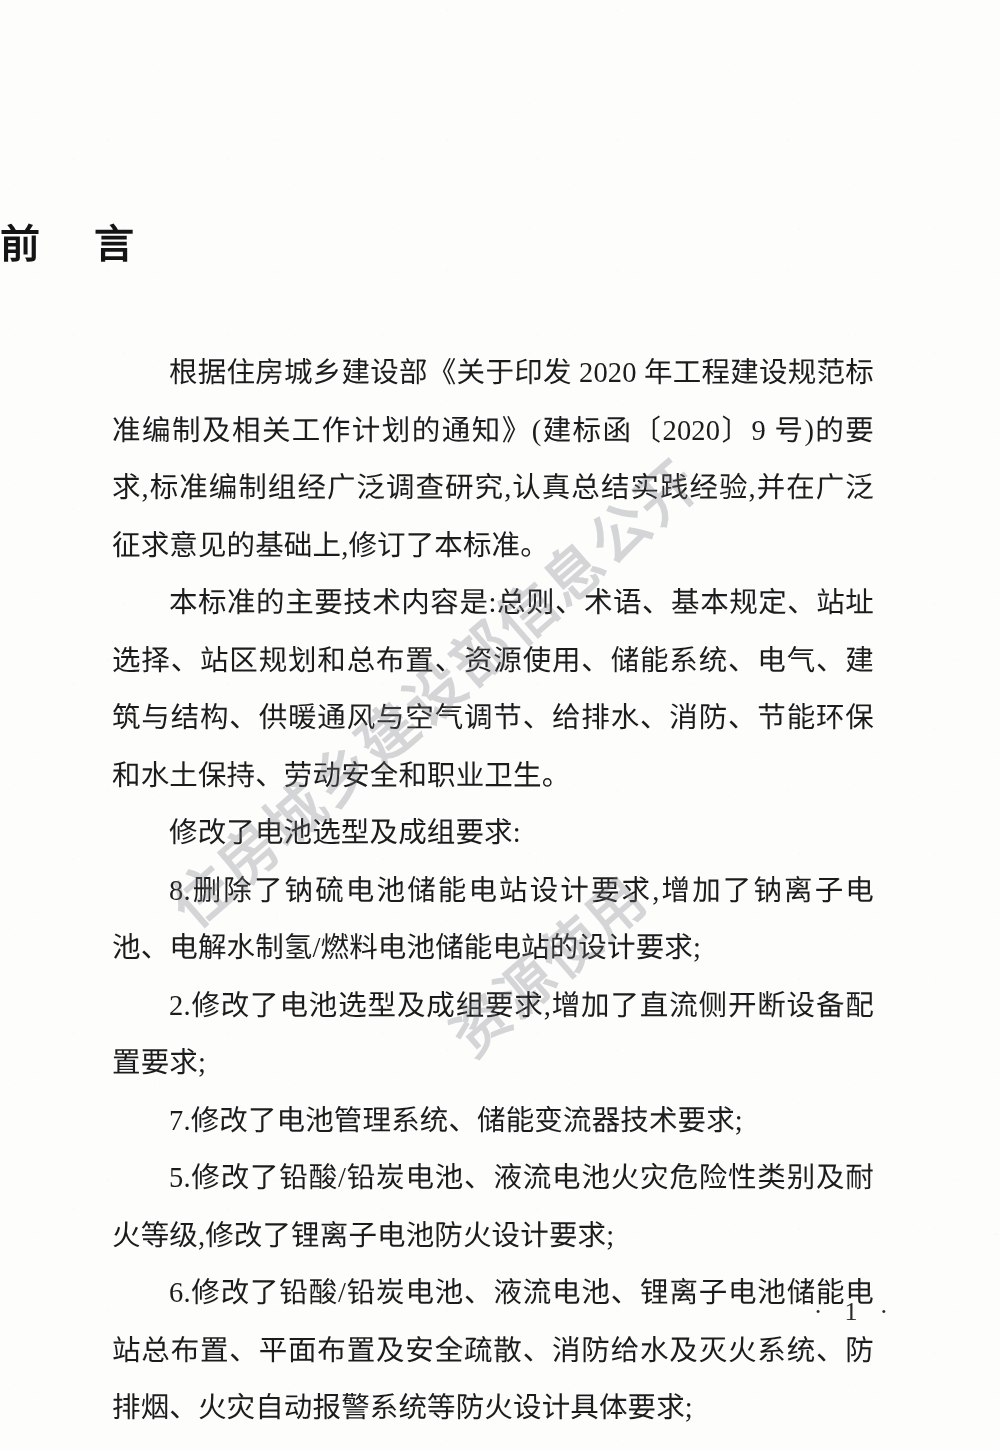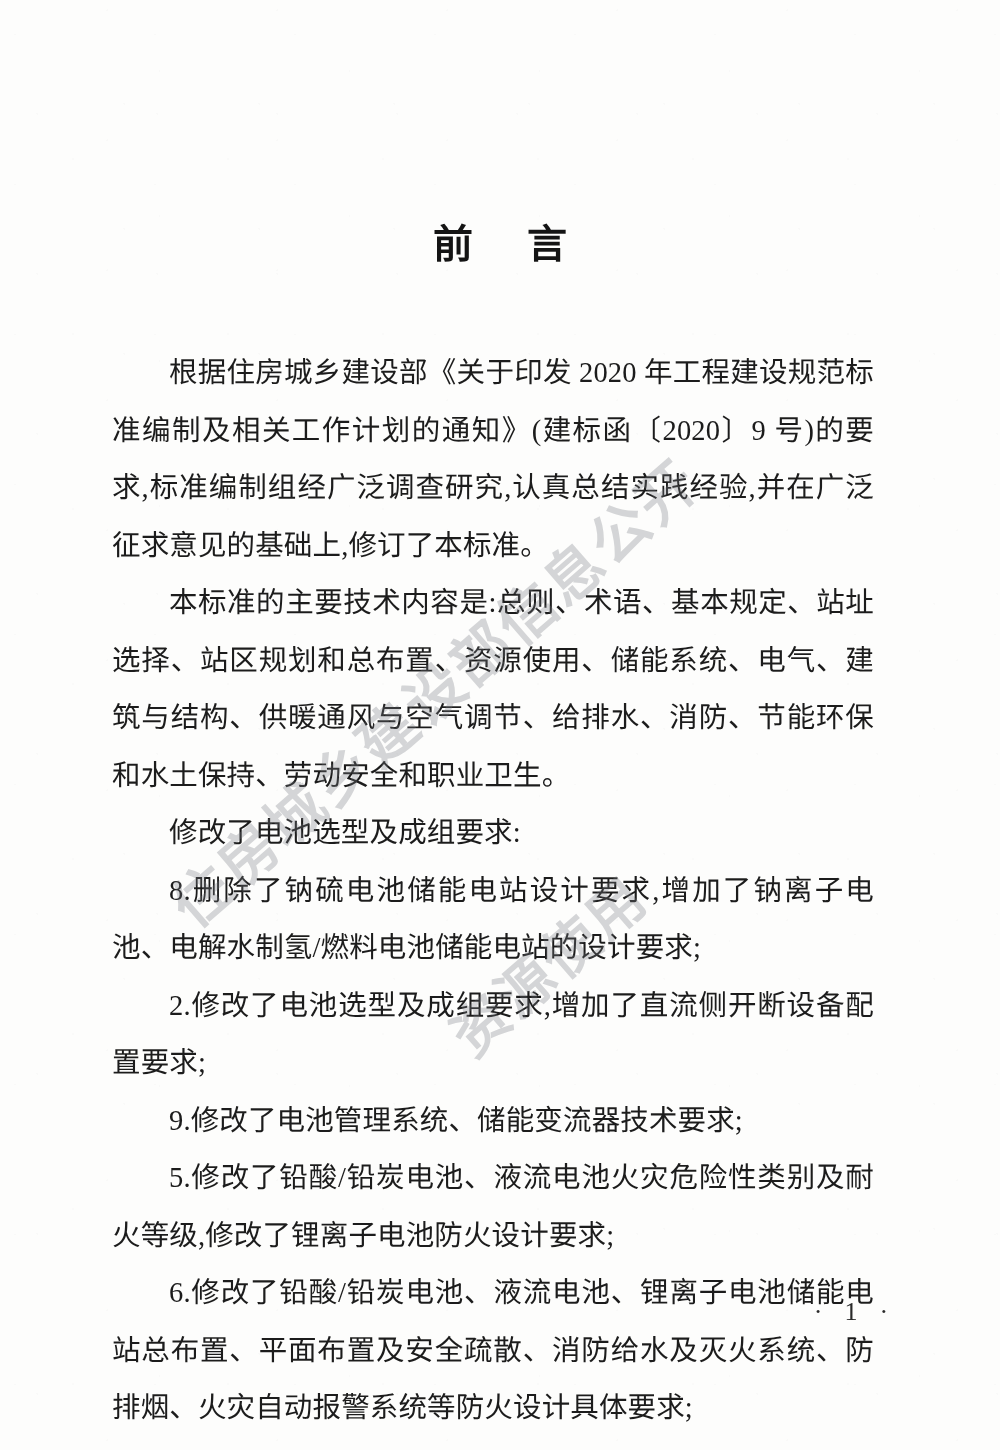--- a/index.html
+++ b/index.html
@@ -73,21 +73,21 @@
     position: absolute;
     left: 0; top: 0; right: 0; bottom: 0;
     z-index: 2;
   }
 
   .page-title {
     position: absolute;
     top: 212px;
     left: 0;
     width: 100%;
-    text-align: center;
+    text-align: left;
     font-family: "DejaVu Sans", "Liberation Sans", sans-serif;
     font-weight: 700;
     font-size: 40px;
     letter-spacing: 0;
     color: #141414;
   }
   .page-title .gap { display: inline-block; width: 54px; }
 
   .body-block {
     position: absolute;
@@ -142,21 +142,21 @@
       <p class="para">根据住房城乡建设部《关于印发 2020 年工程建设规范标准编制及相关工作计划的通知》(建标函〔2020〕9 号)的要求,标准编制组经广泛调查研究,认真总结实践经验,并在广泛征求意见的基础上,修订了本标准。</p>
 
       <p class="para">本标准的主要技术内容是:总则、术语、基本规定、站址选择、站区规划和总布置、资源使用、储能系统、电气、建筑与结构、供暖通风与空气调节、给排水、消防、节能环保和水土保持、劳动安全和职业卫生。</p>
 
       <p class="para">修改了电池选型及成组要求:</p>
 
       <p class="para">8.删除了钠硫电池储能电站设计要求,增加了钠离子电池、电解水制氢/燃料电池储能电站的设计要求;</p>
 
       <p class="para">2.修改了电池选型及成组要求,增加了直流侧开断设备配置要求;</p>
 
-      <p class="para">9.修改了电池管理系统、储能变流器技术要求;</p>
+      <p class="para">7.修改了电池管理系统、储能变流器技术要求;</p>
 
 
       <p class="para">5.修改了铅酸/铅炭电池、液流电池火灾危险性类别及耐火等级,修改了锂离子电池防火设计要求;</p>
 
       <p class="para">6.修改了铅酸/铅炭电池、液流电池、锂离子电池储能电站总布置、平面布置及安全疏散、消防给水及灭火系统、防排烟、火灾自动报警系统等防火设计具体要求;</p>
 
     </div>
 
     <div class="page-number">· 1 ·</div>
 

